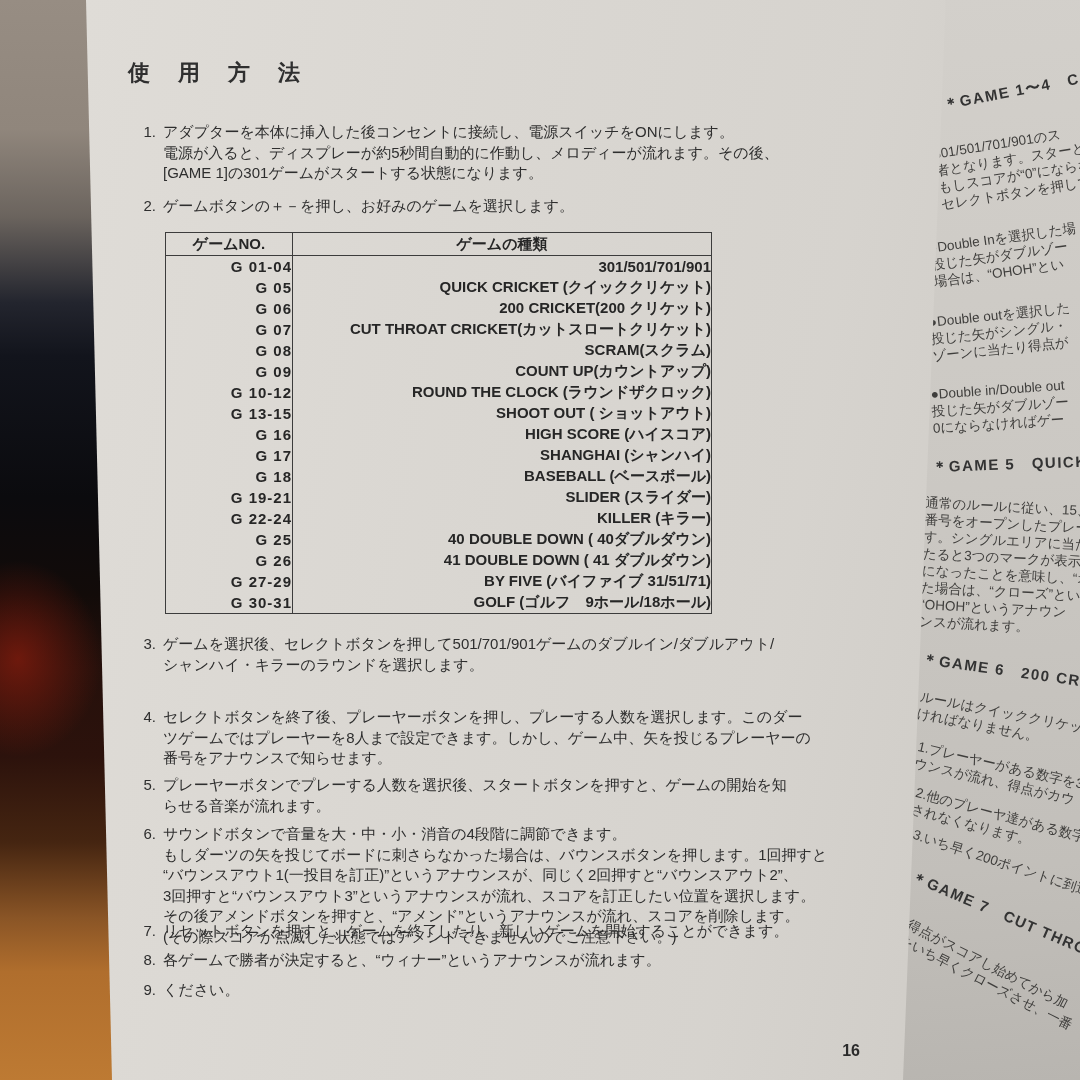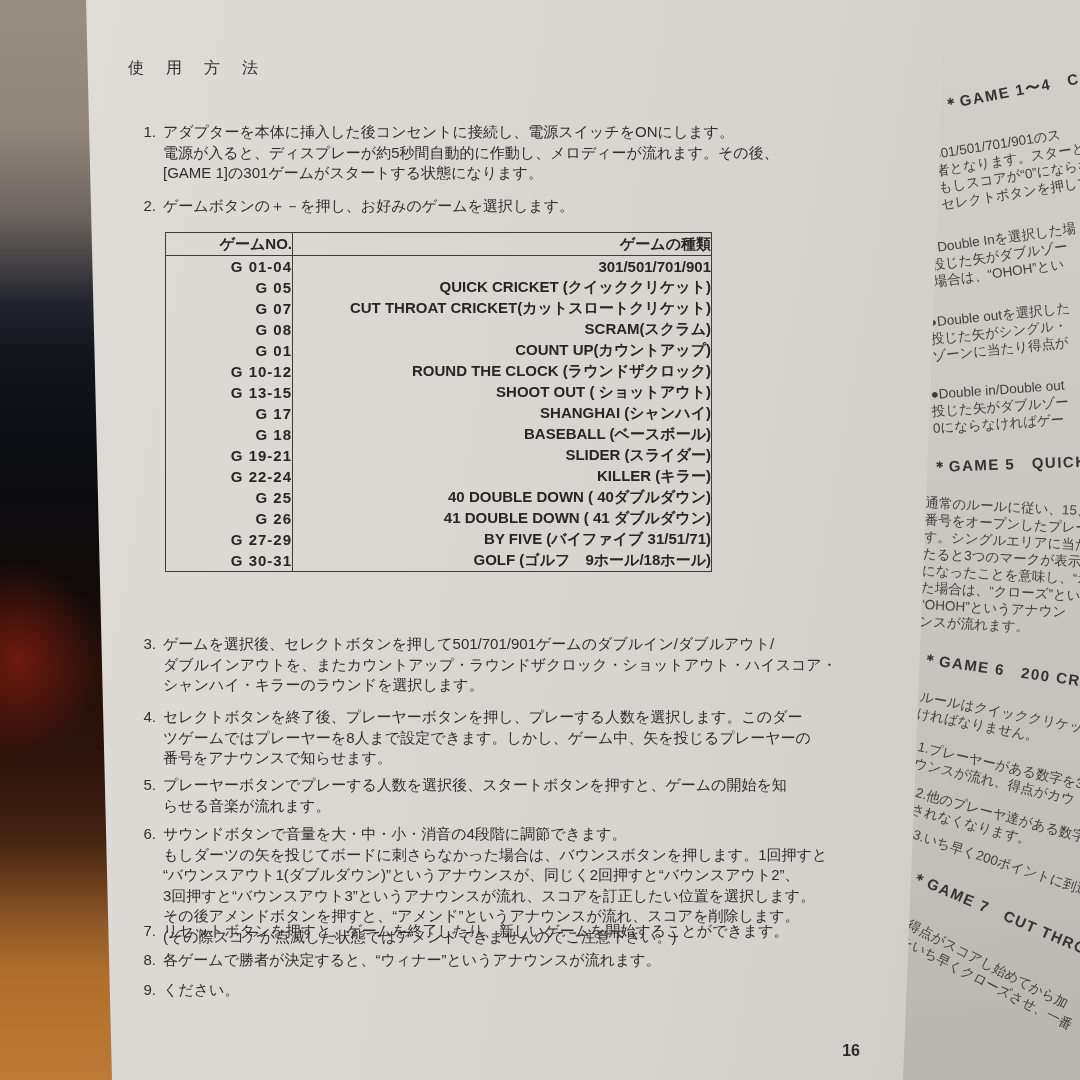--- a/index.html
+++ b/index.html
@@ -23,32 +23,32 @@
         white-space:nowrap;transform-origin:left top;}
   .frag.heading{font-weight:bold;font-size:15px;letter-spacing:1.5px;color:#333;}
 
   
   #main-page{position:absolute;inset:0;
     clip-path:polygon(86px 0px, 946px 0px, 903px 1080px, 112px 1080px);
     background:linear-gradient(100deg,#e0ddd8 0%,#dad7d2 40%,#d6d3ce 70%,#ccc9c4 100%);
     filter:drop-shadow(3px 0 5px rgba(0,0,0,0.35));}
   #page-content{position:absolute;inset:0;color:#2b2b2b;}
 
-  #page-title{position:absolute;left:128px;top:58px;font-size:16px;font-weight:normal;
+  #page-title{position:absolute;left:128px;top:58px;font-size:22px;font-weight:bold;
     letter-spacing:3px;color:#2f2f2f;}
 
   .step{position:absolute;left:130px;display:flex;font-size:15px;line-height:20.5px;
         color:#2e2e2e;}
   .step-no{width:26px;flex:0 0 26px;text-align:right;margin-right:7px;}
   .step-lines div{white-space:nowrap;}
 
   #game-table{position:absolute;left:165px;top:232px;width:547px;
     border-collapse:collapse;font-size:15px;color:#262626;}
   #game-table th{border:1.6px solid #3c3c3c;font-weight:bold;height:22px;
-    padding:0;text-align:right;font-size:15px;}
+    padding:0;text-align:center;font-size:15px;}
   #game-table td{border-left:1.6px solid #3c3c3c;border-right:1.6px solid #3c3c3c;
     height:21px;padding:0;font-weight:bold;white-space:nowrap;text-align:right;}
   #game-table tr:last-child td{border-bottom:1.6px solid #3c3c3c;}
   #game-table td.col-no{width:112px;padding-left:14px;letter-spacing:1px;}
   #game-table td.col-type{padding-left:20px;}
 
   #page-number{position:absolute;left:0;width:860px;top:1042px;text-align:right;
     font-size:16px;font-weight:bold;color:#2b2b2b;}
 </style>
 </head>
@@ -156,38 +156,46 @@
         <tbody>
             <tr>
               <td class="col-no">G 01-04</td>
               <td class="col-type">301/501/701/901</td>
             </tr>
             <tr>
               <td class="col-no">G 05</td>
               <td class="col-type">QUICK CRICKET (クイッククリケット)</td>
             </tr>
             <tr>
+              <td class="col-no">G 06</td>
+              <td class="col-type">200 CRICKET(200 クリケット)</td>
+            </tr>
+            <tr>
               <td class="col-no">G 07</td>
               <td class="col-type">CUT THROAT CRICKET(カットスロートクリケット)</td>
             </tr>
             <tr>
               <td class="col-no">G 08</td>
               <td class="col-type">SCRAM(スクラム)</td>
             </tr>
             <tr>
-              <td class="col-no">G 01</td>
+              <td class="col-no">G 09</td>
               <td class="col-type">COUNT UP(カウントアップ)</td>
             </tr>
             <tr>
               <td class="col-no">G 10-12</td>
               <td class="col-type">ROUND THE CLOCK (ラウンドザクロック)</td>
             </tr>
             <tr>
               <td class="col-no">G 13-15</td>
               <td class="col-type">SHOOT OUT ( ショットアウト)</td>
+            </tr>
+            <tr>
+              <td class="col-no">G 16</td>
+              <td class="col-type">HIGH SCORE (ハイスコア)</td>
             </tr>
             <tr>
               <td class="col-no">G 17</td>
               <td class="col-type">SHANGHAI (シャンハイ)</td>
             </tr>
             <tr>
               <td class="col-no">G 18</td>
               <td class="col-type">BASEBALL (ベースボール)</td>
             </tr>
             <tr>
@@ -215,21 +223,20 @@
               <td class="col-type">GOLF (ゴルフ　9ホール/18ホール)</td>
             </tr>
           </tbody>
       </table>
 
       <div id="steps-after">
           <div class="step" style="top: 634px;">
             <span class="step-no">3.</span>
             <span class="step-lines">
               <div>ゲームを選択後、セレクトボタンを押して501/701/901ゲームのダブルイン/ダブルアウト/</div>
-              <div>ダブルインアウトを、またカウントアップ・ラウンドザクロック・ショットアウト・ハイスコア・</div>
               <div>シャンハイ・キラーのラウンドを選択します。</div>
             </span>
           </div>
           <div class="step" style="top: 707px;">
             <span class="step-no">4.</span>
             <span class="step-lines">
               <div>セレクトボタンを終了後、プレーヤーボタンを押し、プレーする人数を選択します。このダー</div>
               <div>ツゲームではプレーヤーを8人まで設定できます。しかし、ゲーム中、矢を投じるプレーヤーの</div>
               <div>番号をアナウンスで知らせます。</div>
             </span>
@@ -239,21 +246,21 @@
             <span class="step-lines">
               <div>プレーヤーボタンでプレーする人数を選択後、スタートボタンを押すと、ゲームの開始を知</div>
               <div>らせる音楽が流れます。</div>
             </span>
           </div>
           <div class="step" style="top: 824px;">
             <span class="step-no">6.</span>
             <span class="step-lines">
               <div>サウンドボタンで音量を大・中・小・消音の4段階に調節できます。</div>
               <div>もしダーツの矢を投じてボードに刺さらなかった場合は、バウンスボタンを押します。1回押すと</div>
-              <div>“バウンスアウト1(ダブルダウン)”というアナウンスが、同じく2回押すと“バウンスアウト2”、</div>
+              <div>“バウンスアウト1(一投目を訂正)”というアナウンスが、同じく2回押すと“バウンスアウト2”、</div>
               <div>3回押すと“バウンスアウト3”というアナウンスが流れ、スコアを訂正したい位置を選択します。</div>
               <div>その後アメンドボタンを押すと、“アメンド”というアナウンスが流れ、スコアを削除します。</div>
               <div>(その際スコアが点滅した状態ではアメンドできませんのでご注意下さい。)</div>
             </span>
           </div>
           <div class="step" style="top: 921px;">
             <span class="step-no">7.</span>
             <span class="step-lines">
               <div>リセットボタンを押すと、ゲームを終了したり、新しいゲームを開始することができます。</div>
             </span>

